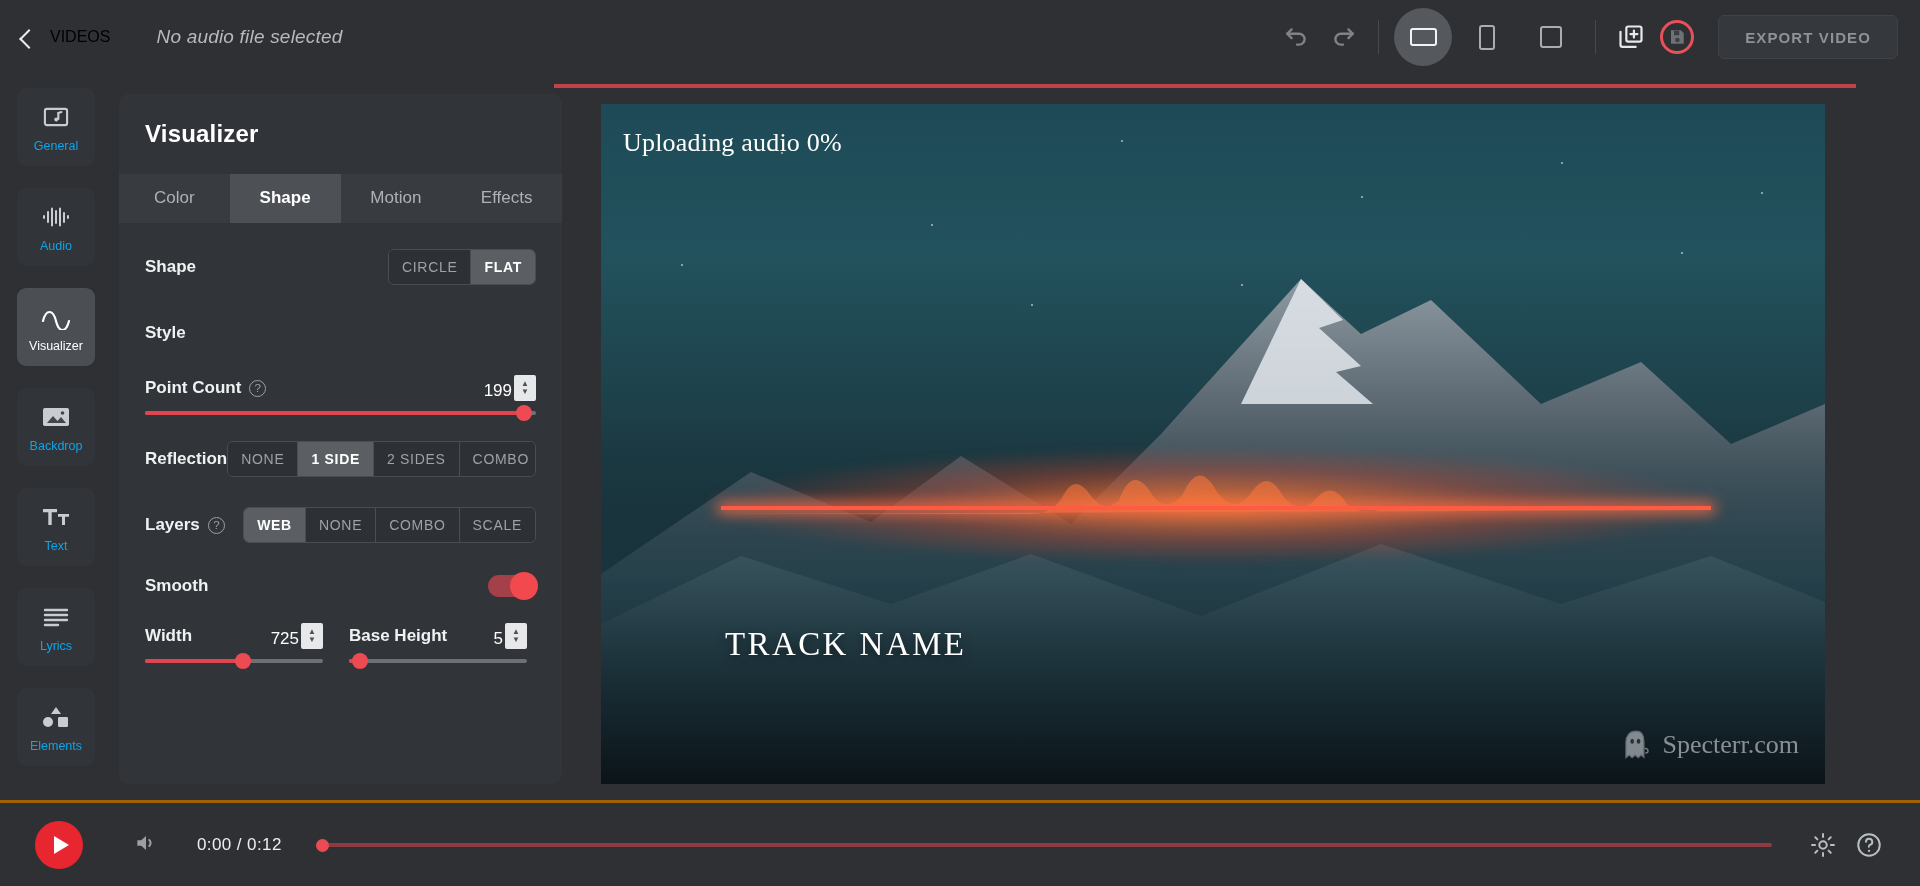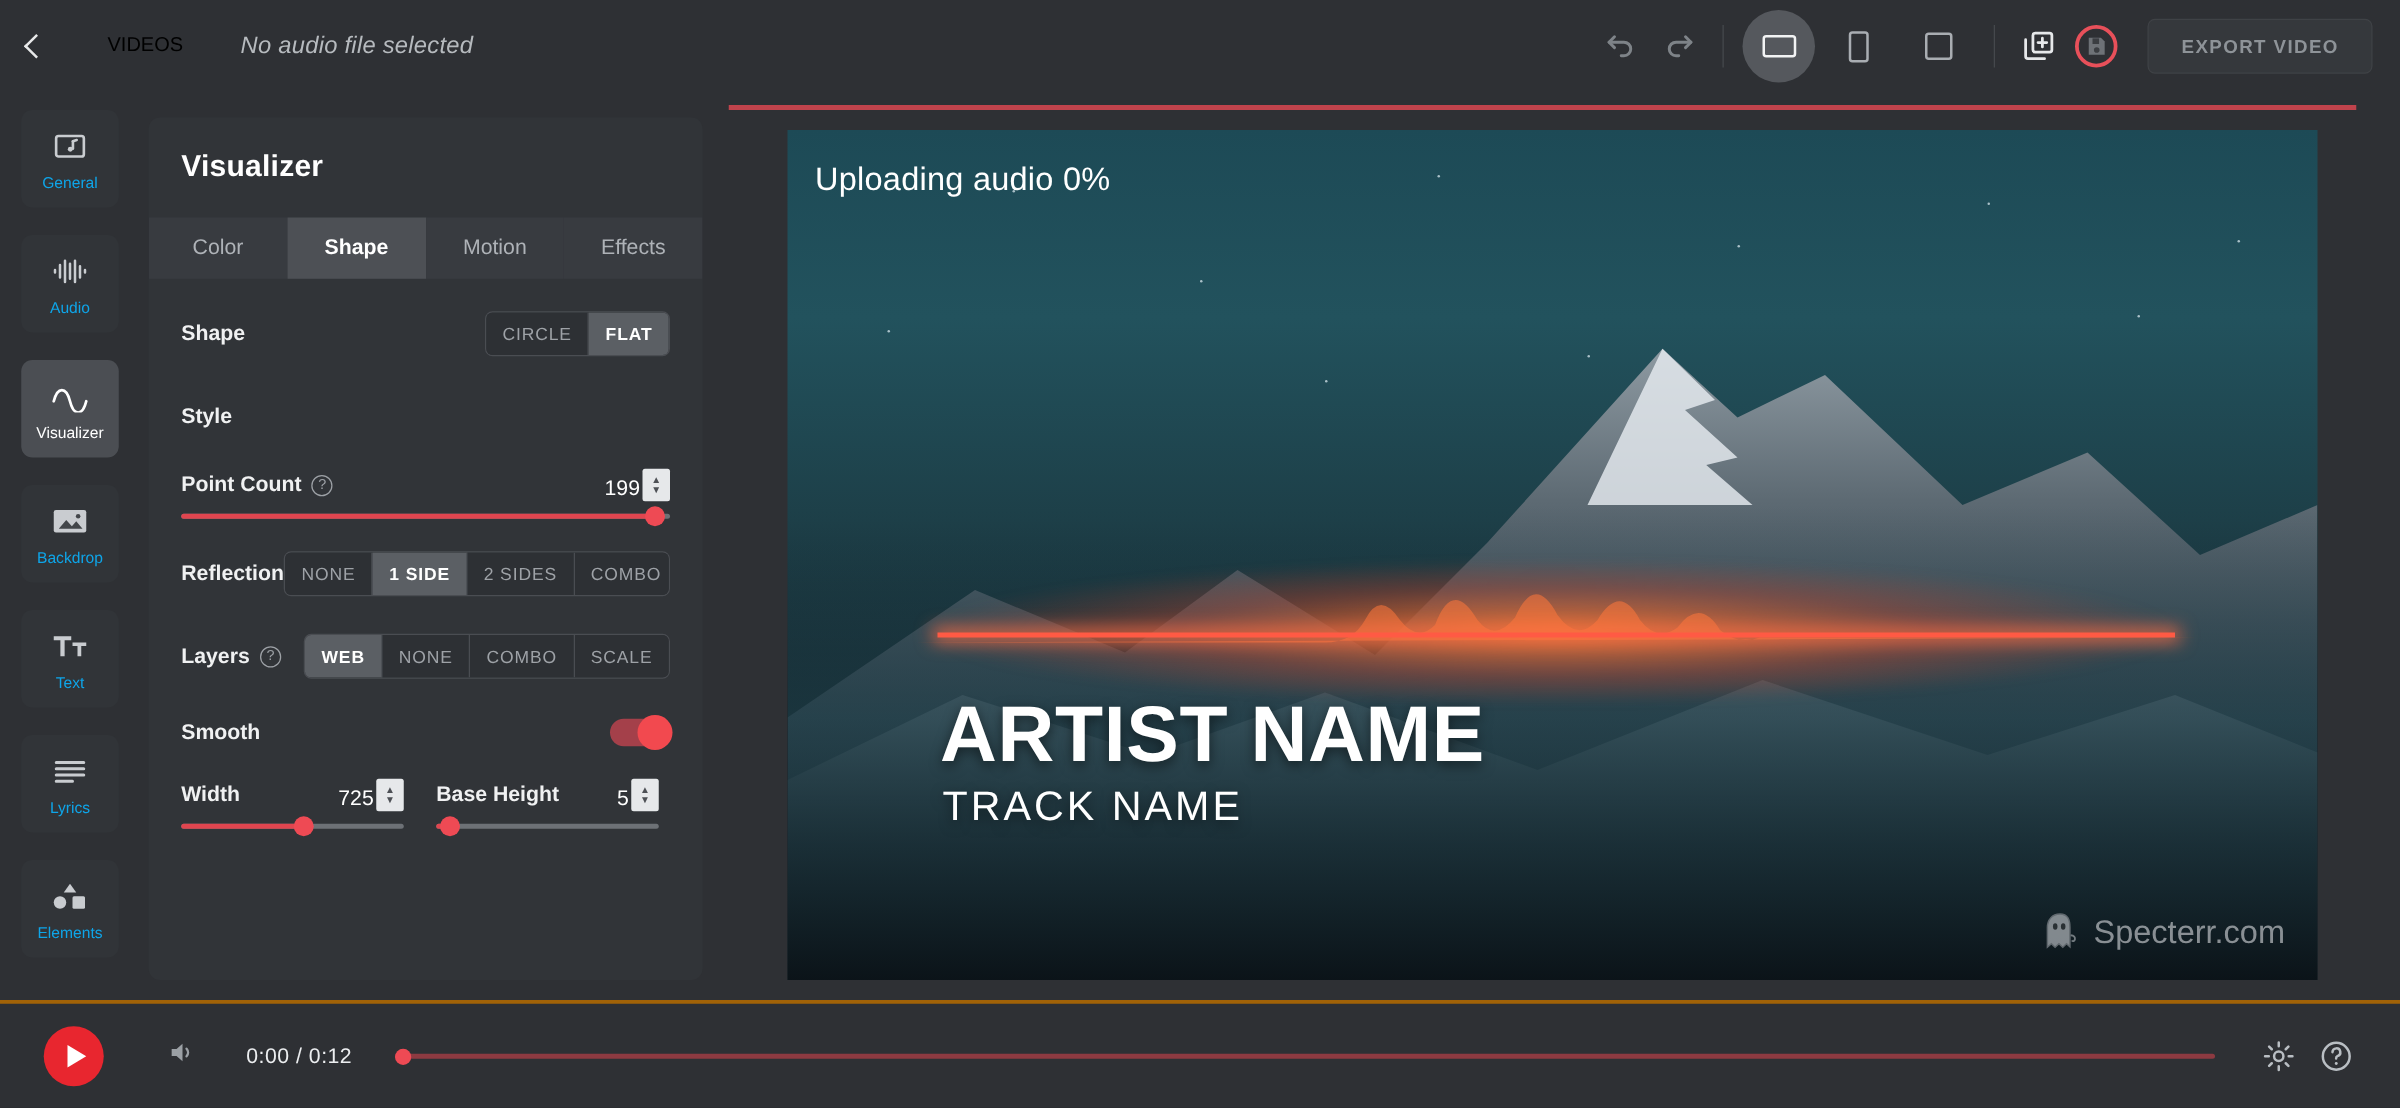--- a/index.html
+++ b/index.html
@@ -9,21 +9,21 @@
     font-family: "Liberation Sans", sans-serif;
     overflow: hidden;
   }
   #app { position: relative; width: 1920px; height: 886px; background: #2e3034; }
 
   
   .topbar {
     position: absolute; top: 0; left: 0; width: 1920px; height: 74px;
     background: #2e3034; display: flex; align-items: center;
   }
-  .back-group { display: flex; align-items: center; margin-left: 22px; cursor: pointer; gap: 36px; }
+  .back-group { display: flex; align-items: flex-end; margin-left: 22px; cursor: pointer; }
   .chev {
     width: 14px; height: 14px; border-left: 2.4px solid #e8e9ea; border-bottom: 2.4px solid #e8e9ea;
     transform: rotate(45deg); margin-right: 14px;
   }
   .audio-status {
     margin-left: 46px; color: #b6babe; font-size: 19px; font-style: italic; letter-spacing: .2px;
   }
   .topbar-right {
     margin-left: auto; display: flex; align-items: center; height: 74px; padding-right: 22px;
   }
@@ -115,21 +115,21 @@
 
   .toggle-row { display: flex; align-items: center; margin-top: 28px; }
   .toggle { margin-left: auto; width: 48px; height: 22px; border-radius: 11px; background: #a4404a; position: relative; cursor: pointer; }
   .toggle .tknob { position: absolute; top: -3px; right: -2px; width: 28px; height: 28px; border-radius: 50%; background: #f2494f; }
 
   .dual { display: flex; margin-top: 26px; }
   .dual-col { width: 178px; }
   .dual-col + .dual-col { margin-left: 26px; }
 
   
-  .preview-wrap { position: absolute; left: 583px; top: 84px; width: 1302px; height: 524px; }
+  .preview-wrap { position: absolute; left: 554px; top: 84px; width: 1302px; height: 524px; font-family: Liberation Serif, serif; }
   .progress-top { position: absolute; left: 0; top: 0; width: 1302px; height: 4px; background: #c0434c; }
   .stage {
     position: absolute; left: 47px; top: 20px; width: 1224px; height: 680px; overflow: hidden;
     background: linear-gradient(180deg,#1d4a56 0%, #22525d 22%, #1d3f48 46%, #132229 68%, #0d181d 100%);
   }
   .stars { position: absolute; inset: 0; opacity: .75; }
   .star { position: absolute; width: 2px; height: 2px; background: #d8e7ee; border-radius: 50%; }
   .mountain {
     position: absolute; bottom: 0; left: 0; width: 100%; height: 100%;
   }
@@ -465,21 +465,20 @@
         <rect x="0" y="300" width="1224" height="380" fill="url(#fog)"></rect>
       </svg>
 
       <div class="glow-band"></div>
       <svg style="position:absolute;left:100px;top:340px;width:1030px;height:90px" viewBox="0 0 1030 90">
         <path d="M0 70 L330 70 Q352 70 362 52 Q374 28 390 52 Q404 70 418 56 Q432 18 452 52 Q466 70 482 50 Q498 14 516 48 Q532 70 548 52 Q566 22 582 52 Q596 70 612 58 Q630 34 646 60 Q660 72 678 66 L1030 66 Z" fill="rgba(255,120,60,.55)"></path>
       </svg>
       <div class="vis-line"></div>
 
       <div class="uploading">Uploading audio 0%</div>
-      <div class="track-title">ARTIST NAME</div>
       <div class="track-sub">TRACK NAME</div>
 
       <div class="watermark">
         <svg width="34" height="34" viewBox="0 0 32 32">
           <path d="M16 3c-6 0-9.5 4.4-9.5 10.2V28l3-2.6 2.8 2.6 2.9-2.6 2.9 2.6 2.8-2.6 2.6 2.3V13.2C23.5 7.4 22 3 16 3z" fill="#aeb3b8" stroke="#80868c" stroke-width="1.1"></path>
           <ellipse cx="12.4" cy="12.4" rx="1.7" ry="2.4" fill="#33373b"></ellipse>
           <ellipse cx="18.4" cy="12.4" rx="1.7" ry="2.4" fill="#33373b"></ellipse>
           <path d="M24 19c2.6.2 3.6 1.6 3.2 3.2-.3 1.3-1.8 1.6-2.2.7" fill="none" stroke="#9aa0a5" stroke-width="1.4"></path>
         </svg>
         <span class="wm-text">Specterr.com</span>

